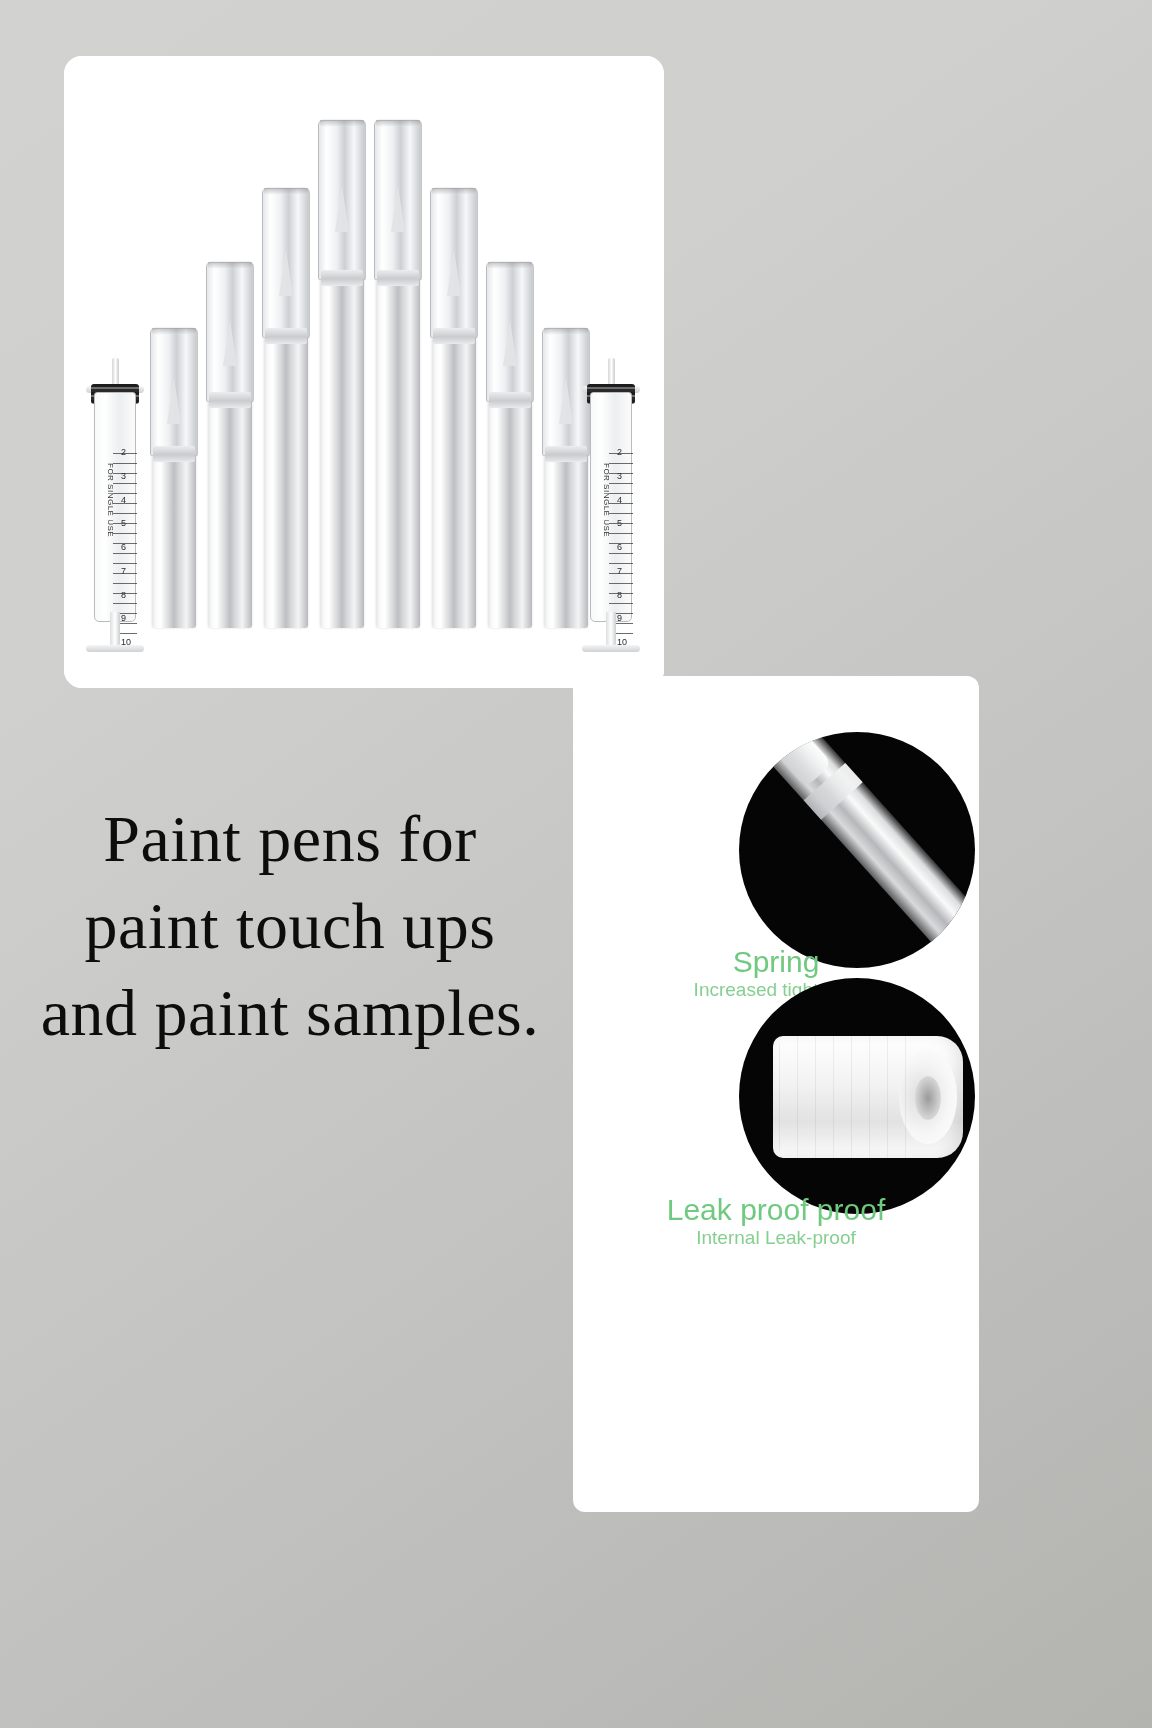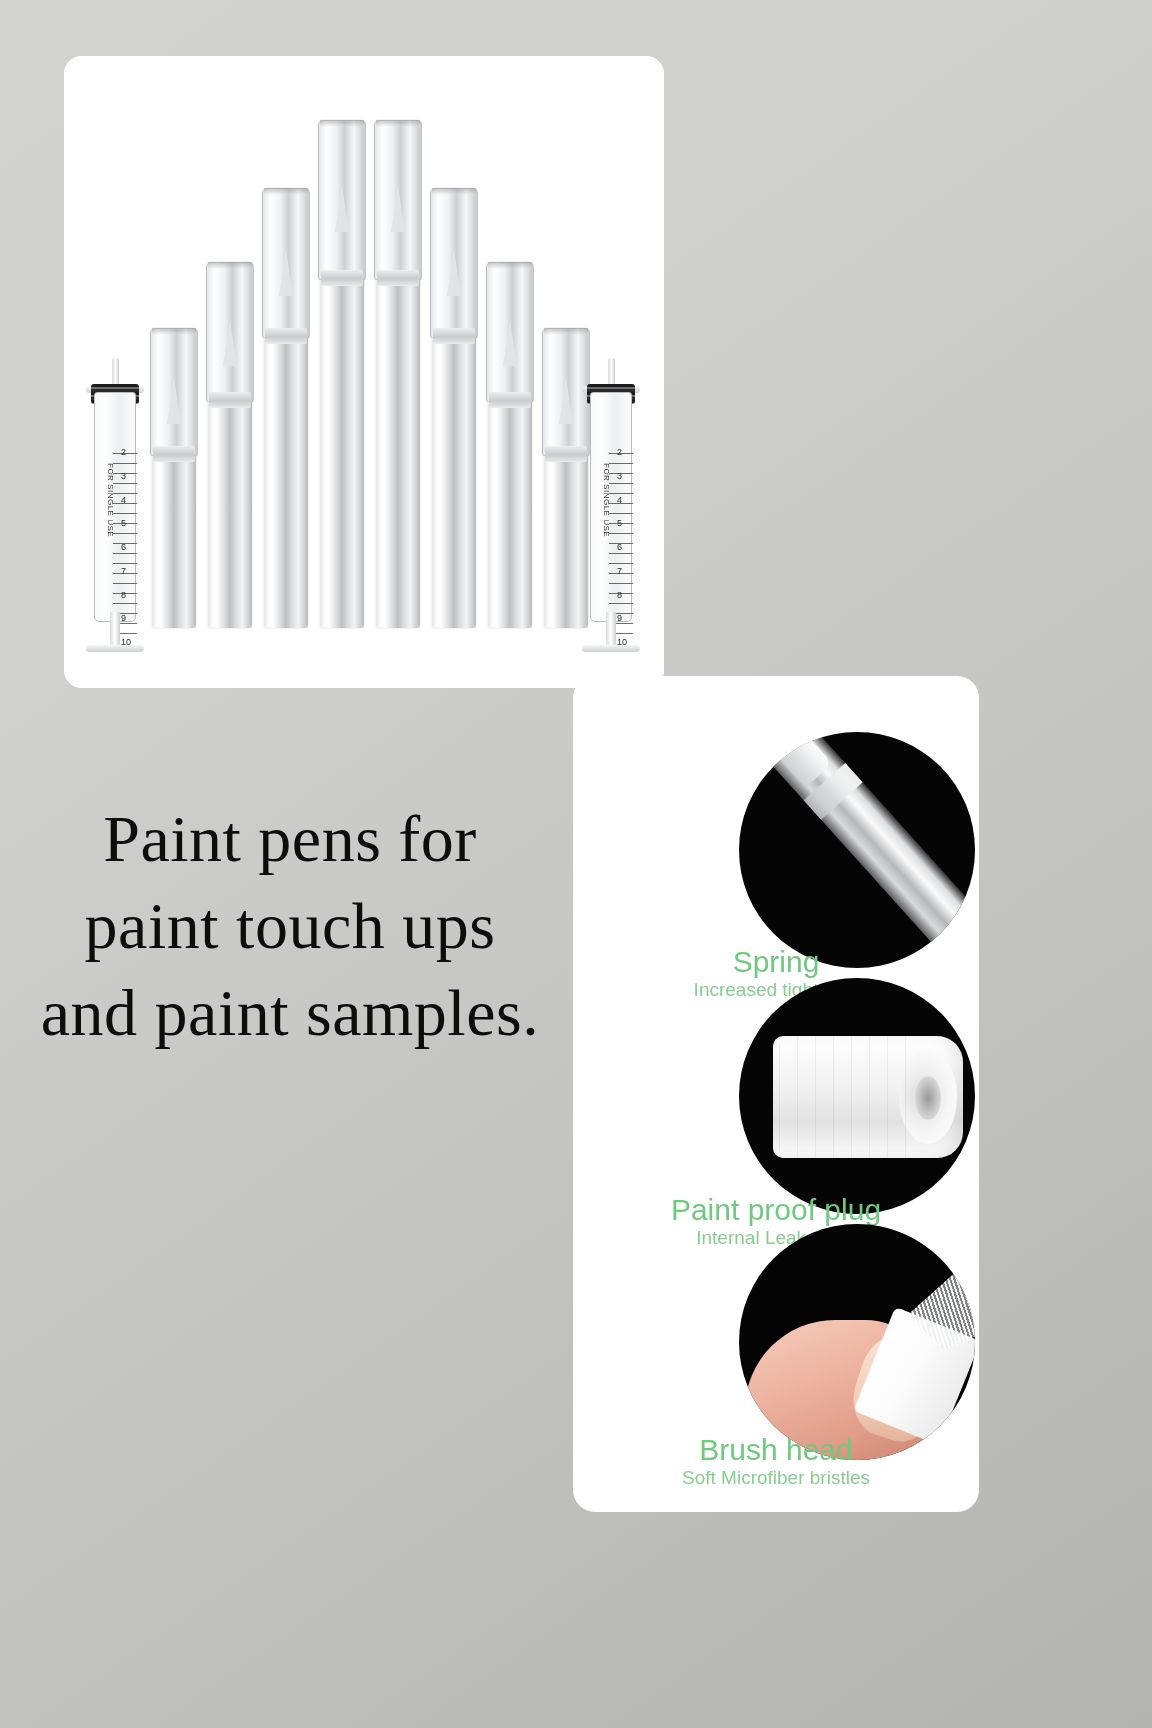--- a/index.html
+++ b/index.html
@@ -192,21 +192,21 @@
   }
 
   
   .feature-card {
     position: absolute;
     left: 573px;
     top: 676px;
     width: 406px;
     height: 836px;
     background: #ffffff;
-    border-radius: 22px;
+    border-radius: 12px;
     overflow: hidden;
   }
   .feature-item {
     position: absolute;
     left: 0;
     width: 406px;
     height: 278px;
   }
   .feature-item.f1 { top: 56px; }
   .feature-item.f2 { top: 302px; }
@@ -469,31 +469,19 @@
     </div>
   </div>
 
   <div class="feature-item f2">
     <div class="feature-circle">
       <div class="shot-plug">
         <div class="plug-ridges"></div>
       </div>
     </div>
     <div class="feature-label lbl2">
-      <div class="feature-title">Paint proof plug</div>
+      <div class="feature-title">Leak proof proof</div>
       <div class="feature-sub">Internal Leak-proof</div>
     </div>
   </div>
 
-  <div class="feature-item f3">
-    <div class="feature-circle">
-      <div class="shot-finger"></div>
-      <div class="shot-nail"></div>
-      <div class="shot-brush-body"></div>
-      <div class="shot-bristles"></div>
-    </div>
-    <div class="feature-label lbl3">
-      <div class="feature-title">Brush head</div>
-      <div class="feature-sub">Soft Microfiber bristles</div>
-    </div>
-  </div>
 
 </div>
 
 </body></html>

